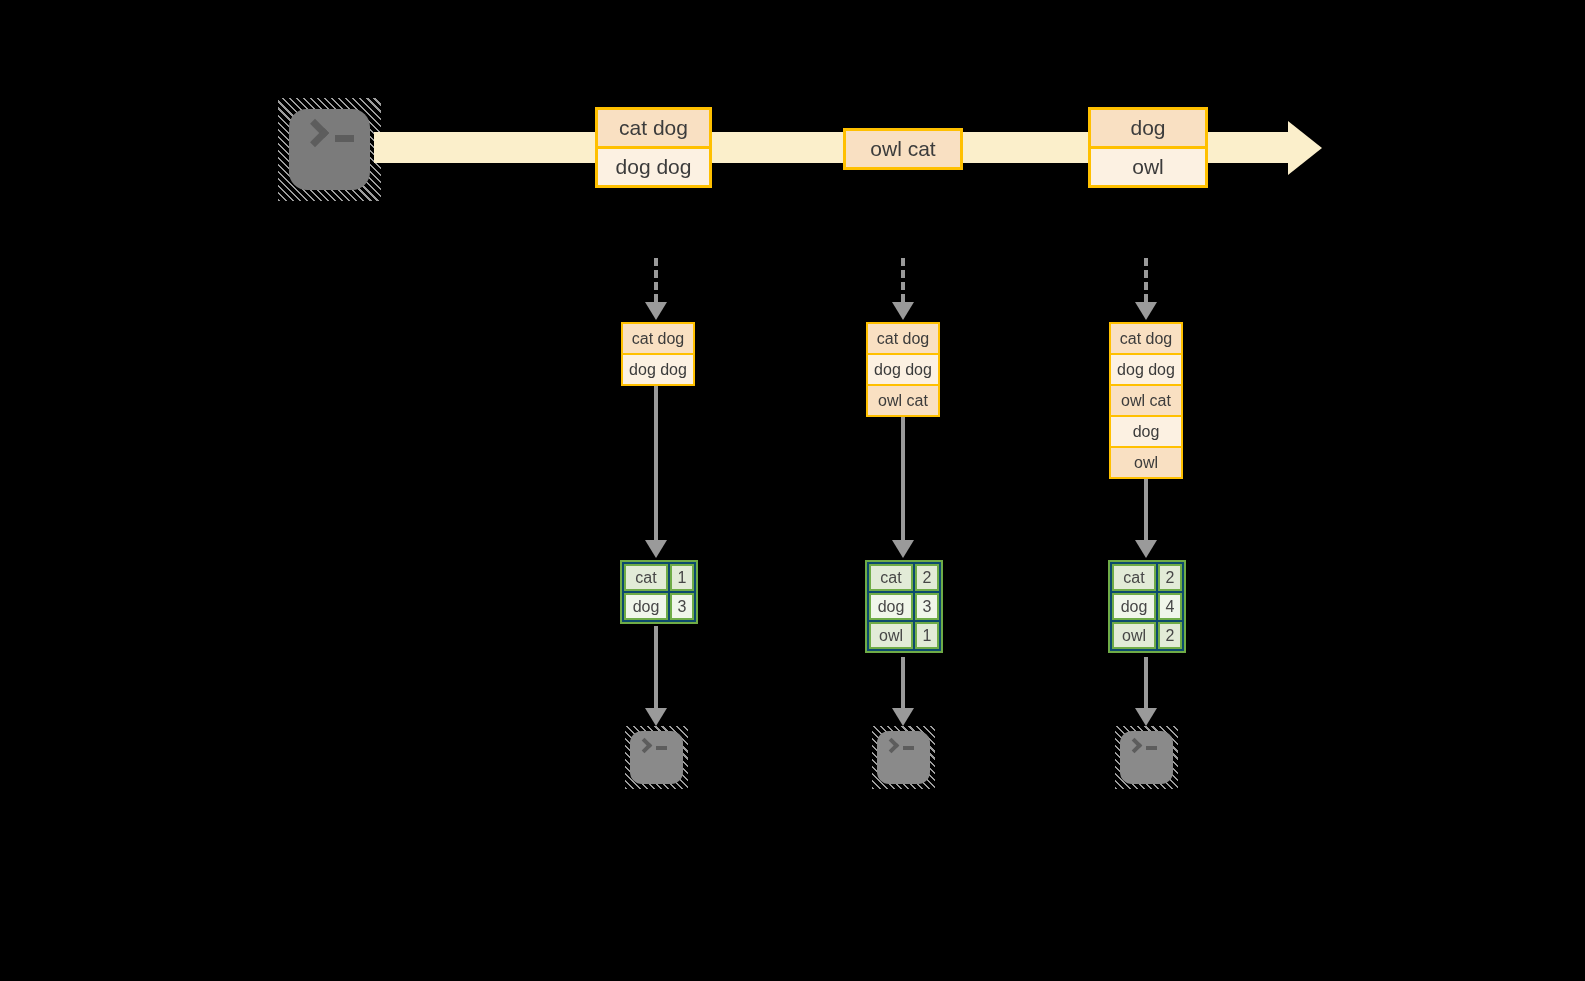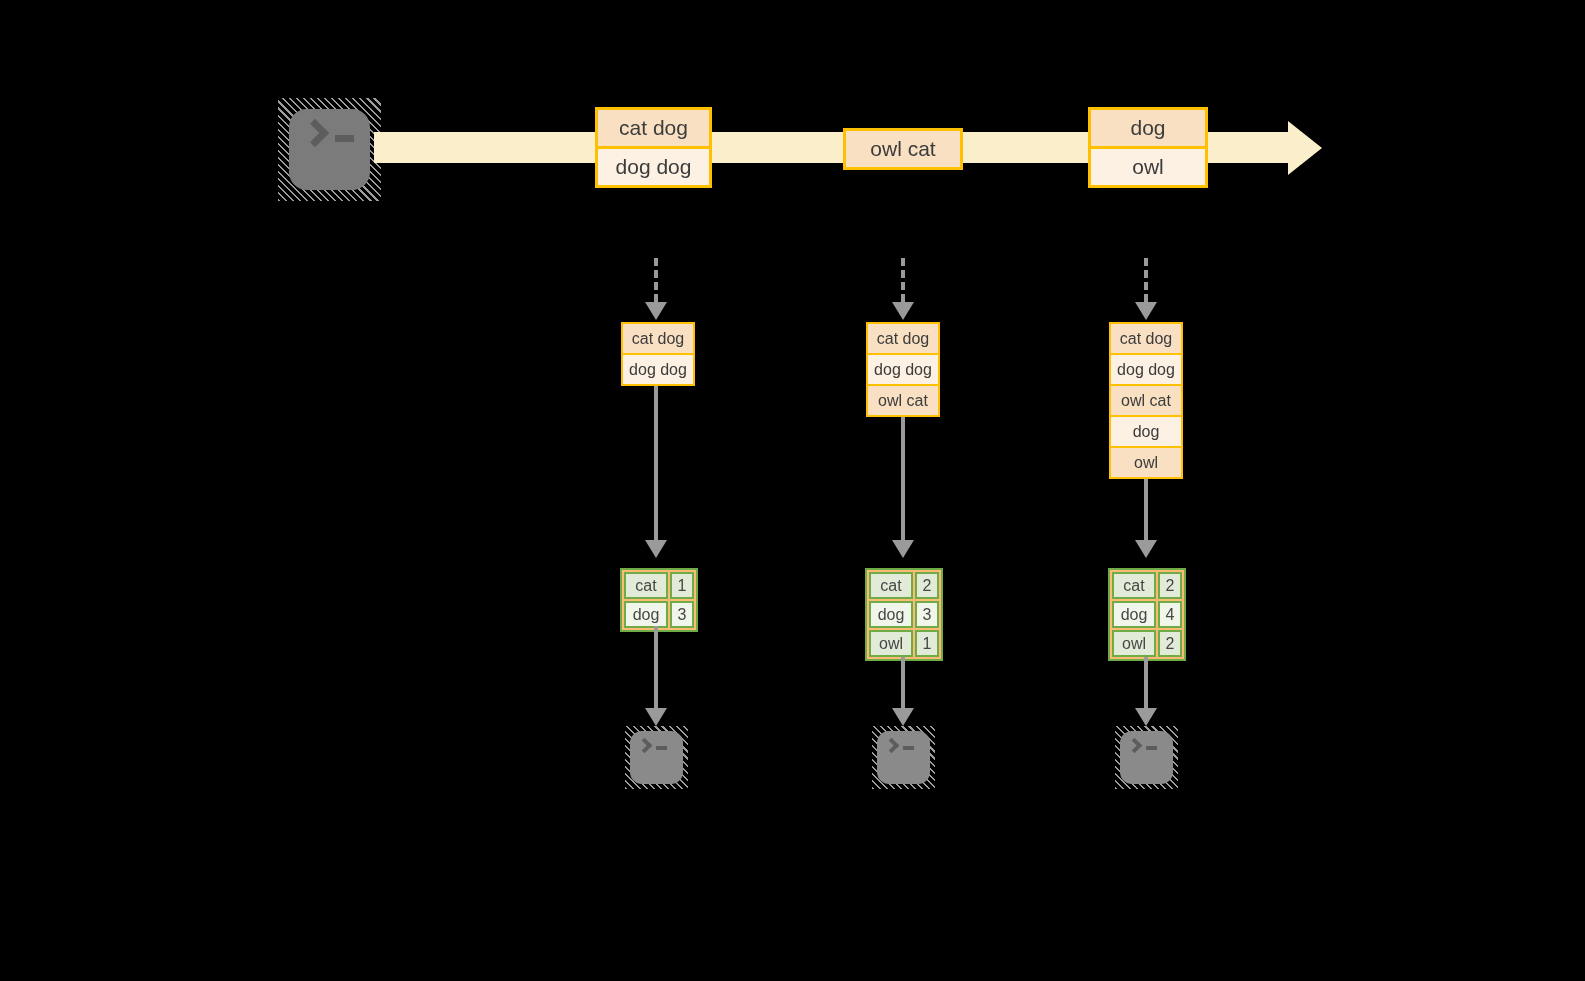--- a/index.html
+++ b/index.html
@@ -45,22 +45,22 @@
   .shaft-dash{width:0;border-left:4px dashed #9a9a9a;}
   .head{width:0;height:0;border-left:11px solid transparent;border-right:11px solid transparent;border-top:18px solid #9a9a9a;}
   
   .stack{position:absolute;border:2px solid #FFC000;z-index:2;background:#FFC000;width:70px;}
   .stack .srow{height:29px;display:flex;align-items:center;justify-content:center;font-size:16px;}
   .stack .srow + .srow{border-top:2px solid #FFC000;}
   
   .qband{position:absolute;left:695px;top:462px;width:426px;height:46px;background:#ffffff;z-index:1;
     display:flex;align-items:center;justify-content:center;font-size:31px;color:#3a3a3a;letter-spacing:0.5px;}
   
-  .gtable{position:absolute;border:2px solid #6FAC47;background:#fdba74;z-index:2;
-    display:grid;grid-template-columns:44px 24px;gap:2px;padding:2px;margin-top:8px;}
+  .gtable{position:absolute;border:2px solid #6FAC47;background:#0c4a6e;z-index:2;
+    display:grid;grid-template-columns:44px 24px;gap:2px;padding:2px;}
   .gcell{border:2px solid #6FAC47;height:23px;display:flex;align-items:center;justify-content:center;font-size:16px;color:#474747;}
   .gfill-a{background:#E2EBD7;}
   .gfill-b{background:#F0F6EA;}
 </style>
 </head>
 <body>
 
 <div class="canvas">
 
   <div class="term term-big" style="left:278px;top:98px;width:103px;height:103px;">

